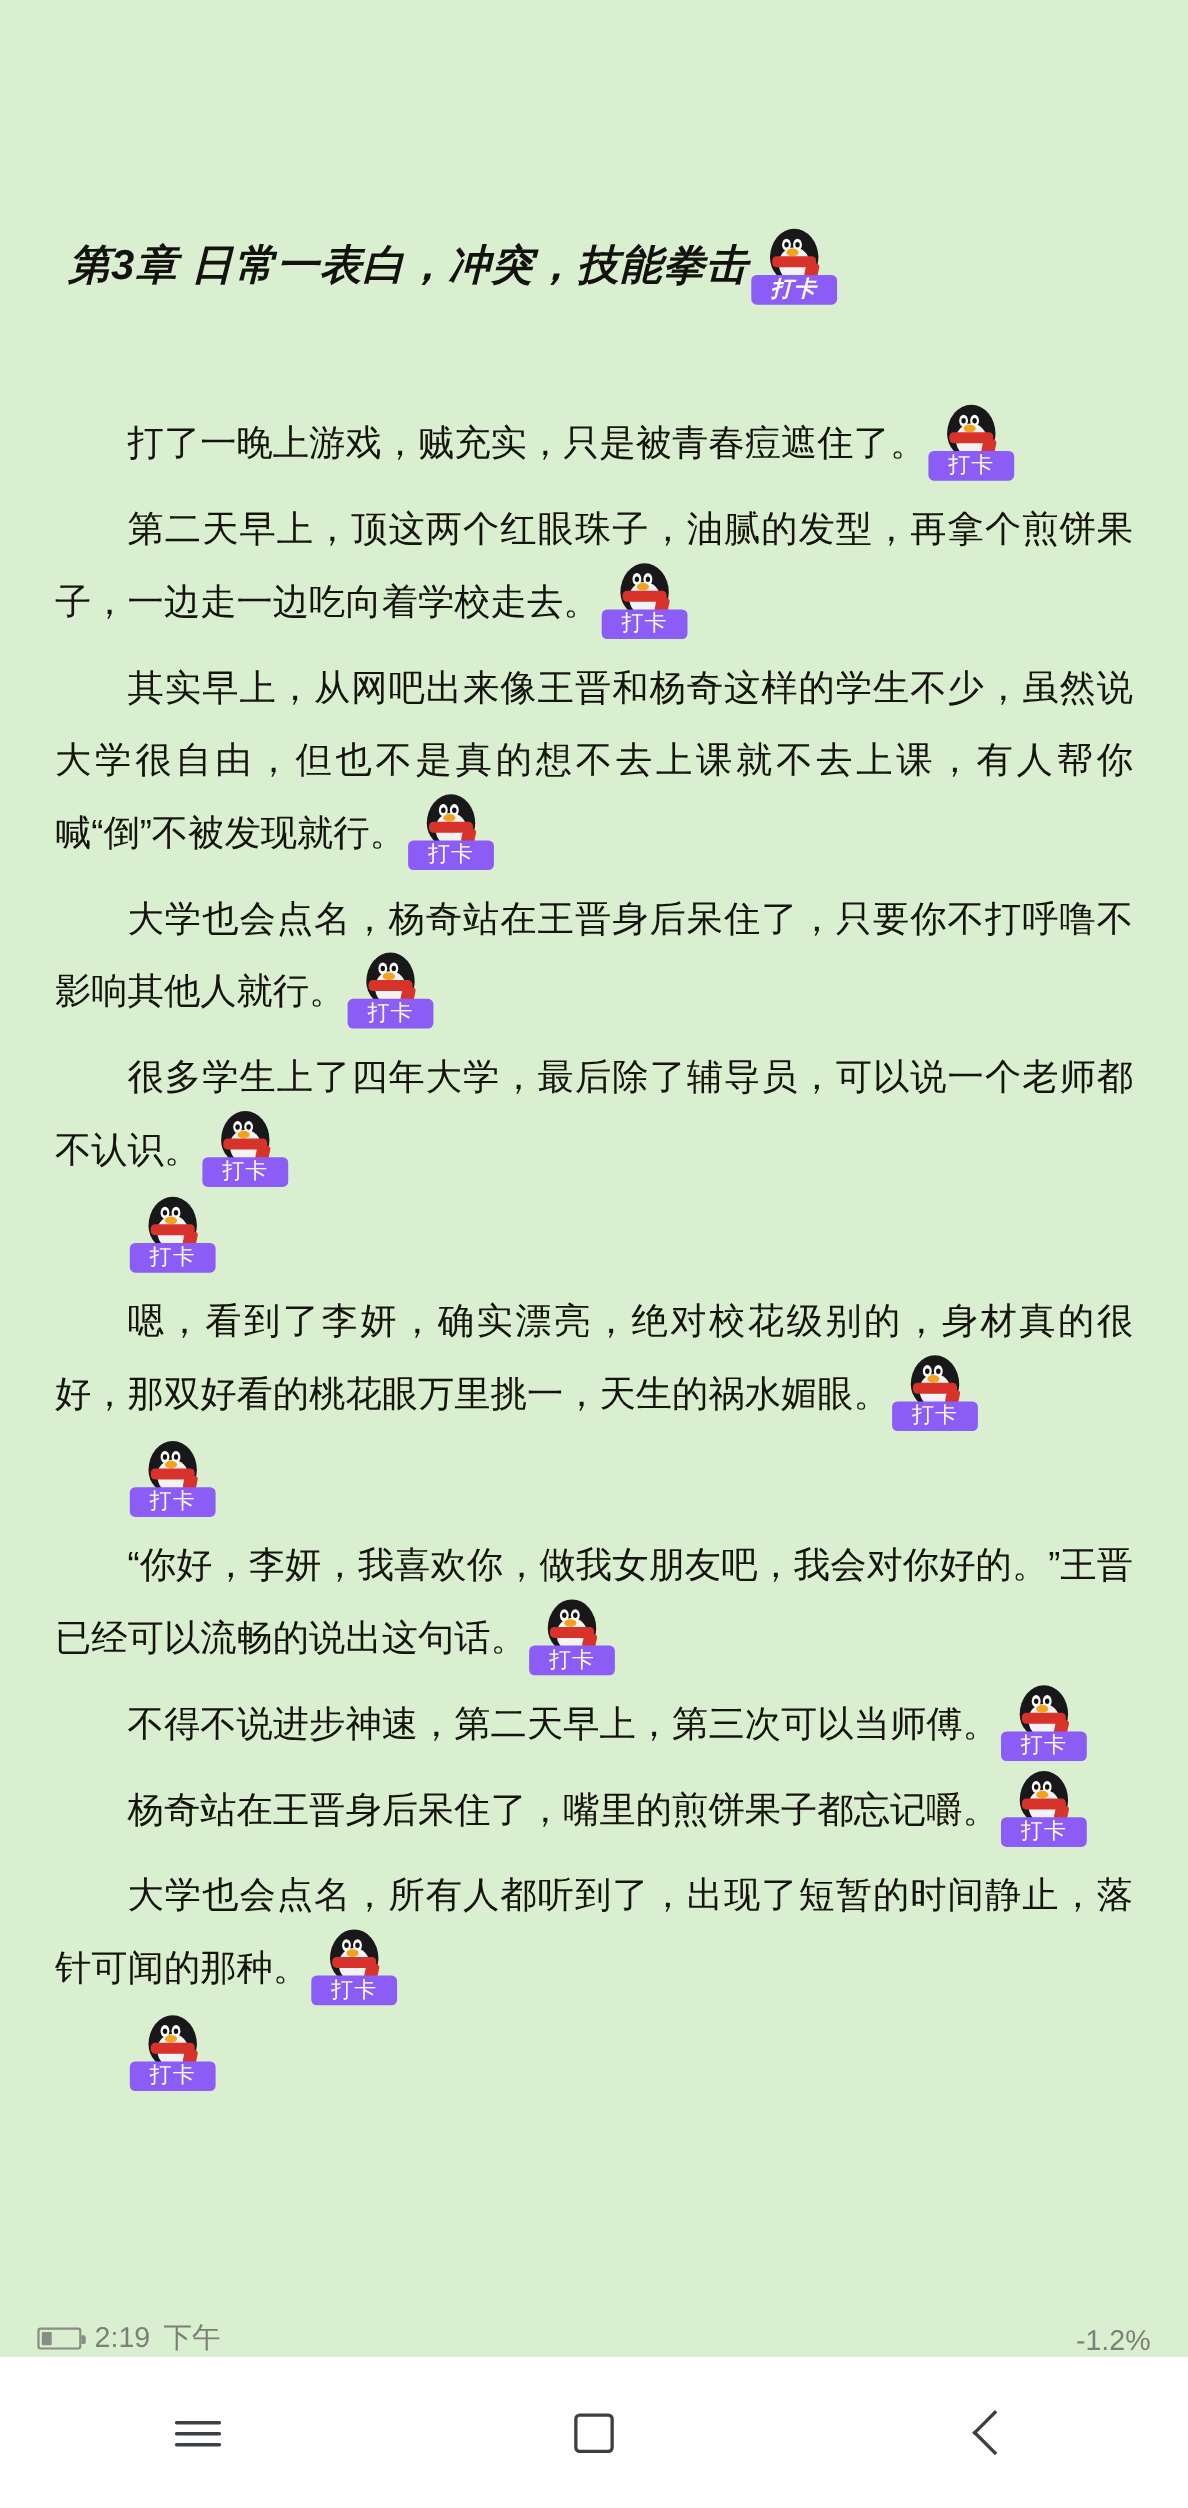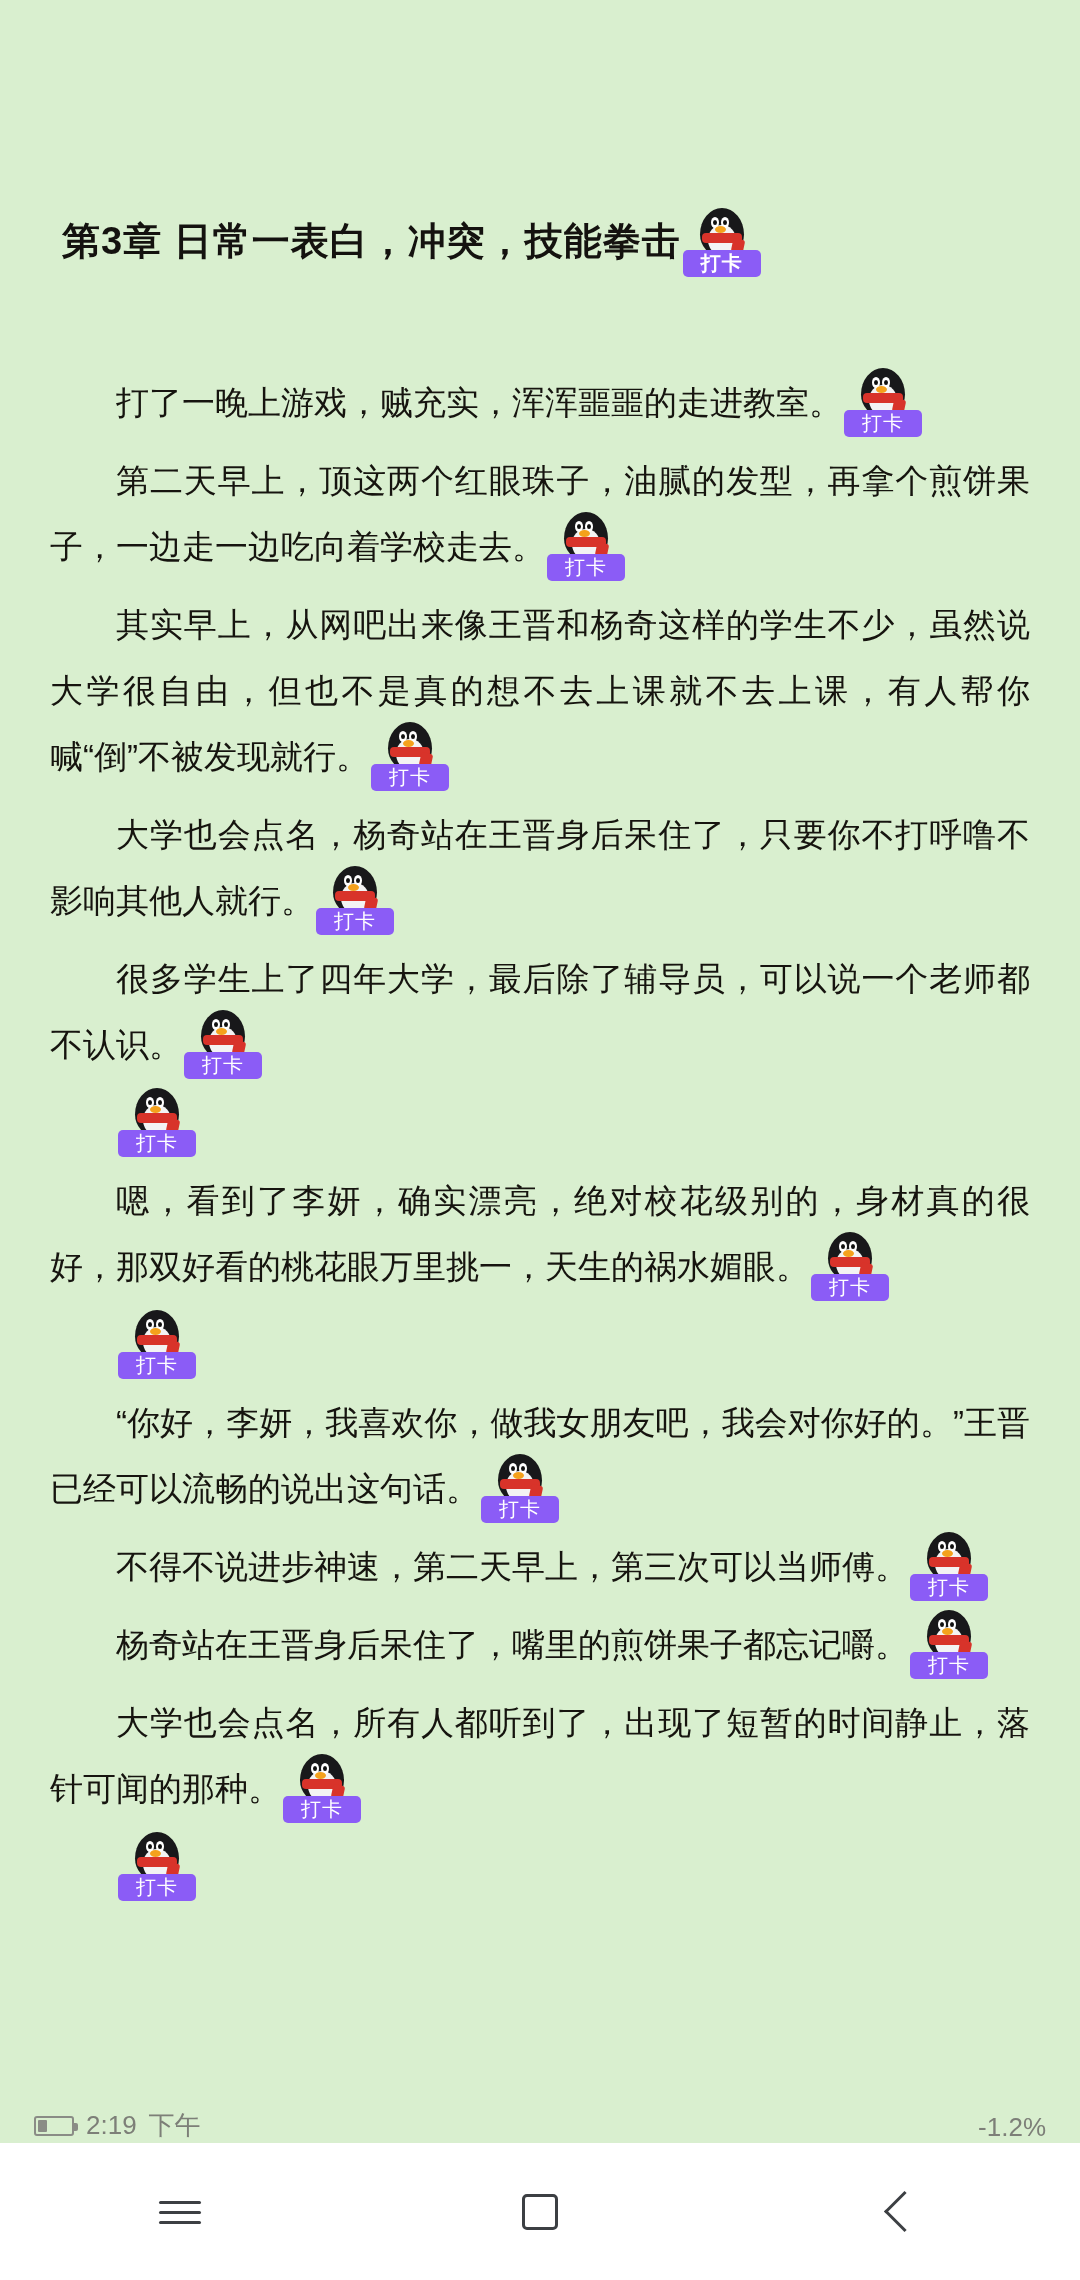--- a/index.html
+++ b/index.html
@@ -33,20 +33,21 @@
   }
   #chapter-title {
     position: absolute;
     left: 62px;
     top: 212px;
     font-size: 38px;
     font-weight: bold;
     color: #14120f;
     letter-spacing: 1px;
     white-space: nowrap;
+    font-style: italic;
   }
   #body-text {
     position: absolute;
     left: 50px;
     top: 370px;
     width: 980px;
     font-size: 33px;
     line-height: 66px;
     color: #16140f;
     text-align: justify;
@@ -277,21 +278,21 @@
             <span class="eye r"></span>
             <span class="beak"></span>
             <span class="scarf"></span>
             <span class="foot l"></span>
             <span class="foot r"></span>
           </span><span class="label">打卡</span></span>
     </div>
 
     <div id="body-text">
 
-      <p class="para"><span>打了一晚上游戏，贼充实，浑浑噩噩的走进教室。</span><span class="qq"><span class="peng">
+      <p class="para"><span>打了一晚上游戏，贼充实，只是被青春痘遮住了。</span><span class="qq"><span class="peng">
               <span class="body"></span>
               <span class="belly"></span>
               <span class="eye l"></span>
               <span class="eye r"></span>
               <span class="beak"></span>
               <span class="scarf"></span>
               <span class="foot l"></span>
               <span class="foot r"></span>
             </span><span class="label">打卡</span></span></p>
 

